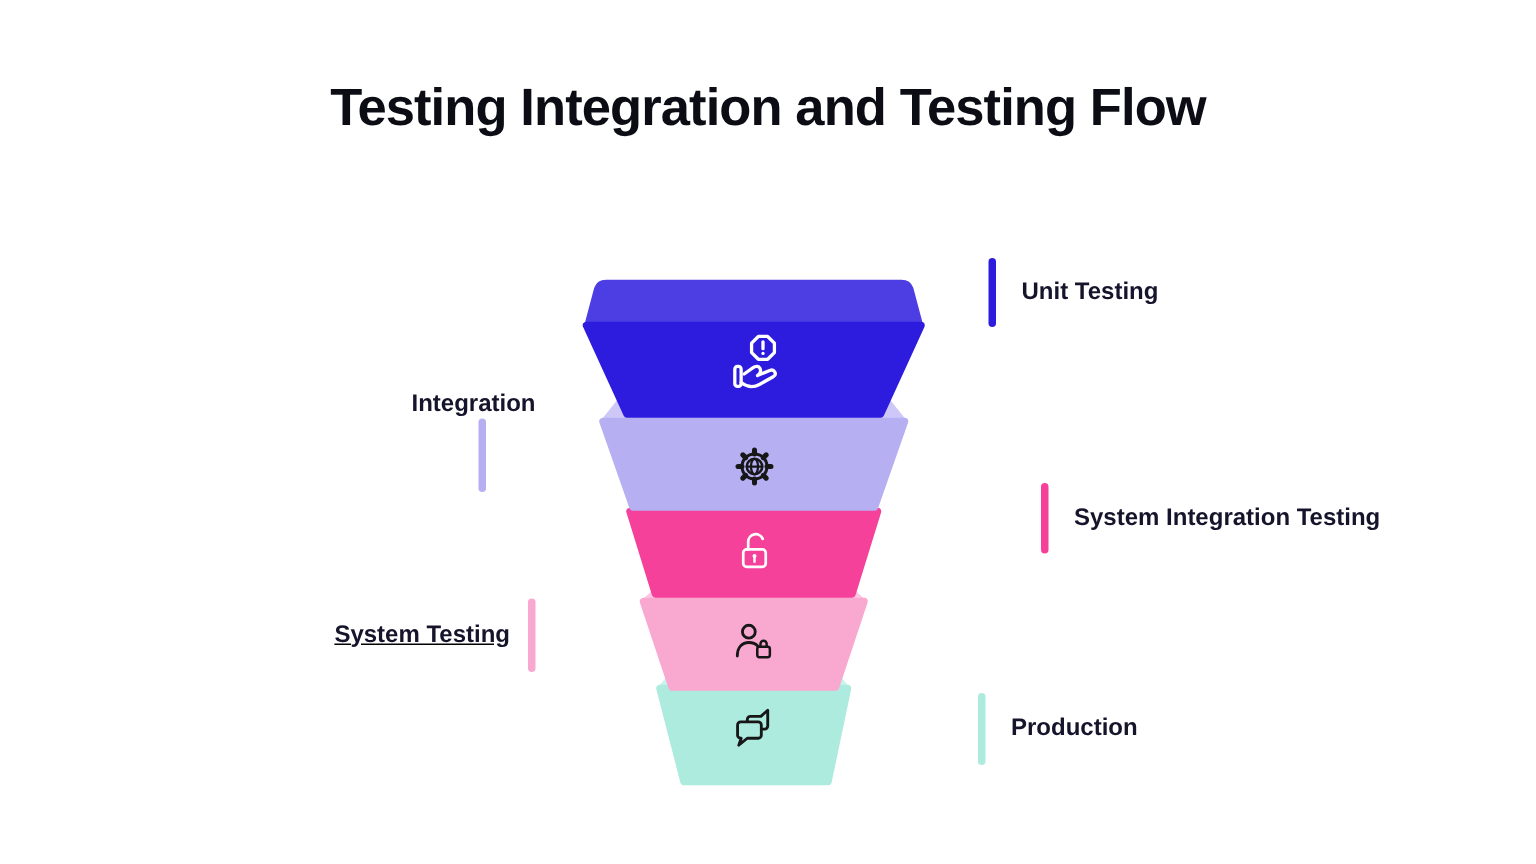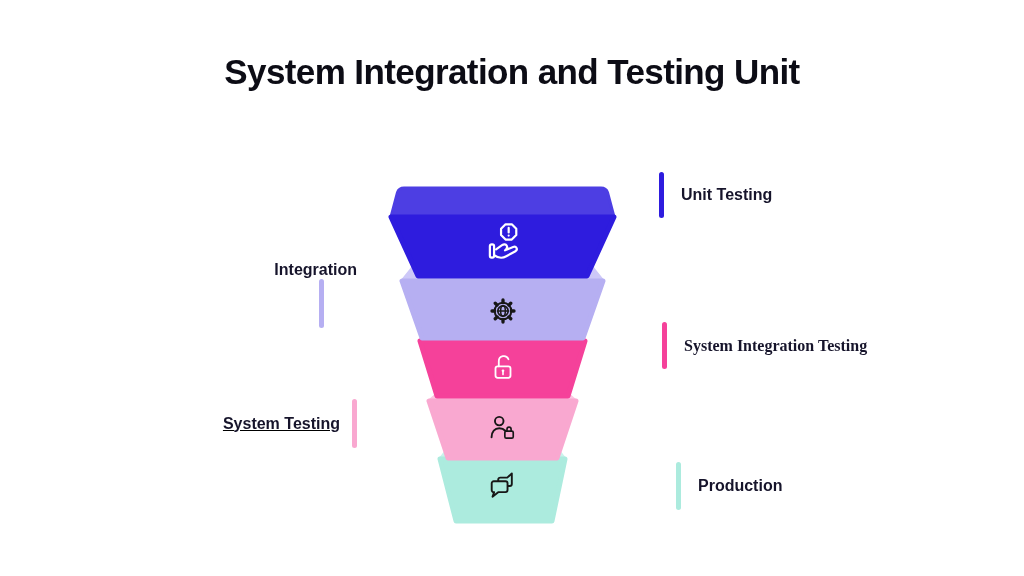--- a/index.html
+++ b/index.html
@@ -22,21 +22,21 @@
   .callout.left .callout-label { text-align:right; }
   .bar { width:5px; border-radius:3px; flex:none; }
   .callout.right .bar { margin-right:17px; }
   .callout.left .bar { margin-left:12px; }
 </style>
 </head>
 <body>
 
 <div class="canvas">
 
-  <h1 class="title">System Integration and Testing Unit</h1>
+  <h1 class="title">Testing Integration and Testing Flow</h1>
 
   <svg id="funnel-svg" width="1024" height="576" viewBox="0 0 1024 576">
       <polygon points="452,444 553,444 565,459 440,459" fill="#CAF3EC" stroke="#CAF3EC" stroke-width="3" stroke-linejoin="round"></polygon>
       <polygon points="440,459 565,459 552,521 456,521" fill="#ACEBDE" stroke="#ACEBDE" stroke-width="5" stroke-linejoin="round"></polygon>
       <polygon points="446,386 559,386 576,401 429,401" fill="#FBC7E2" stroke="#FBC7E2" stroke-width="3" stroke-linejoin="round"></polygon>
       <polygon points="429,401 576,401 557,458 448,458" fill="#F9A8D0" stroke="#F9A8D0" stroke-width="5" stroke-linejoin="round"></polygon>
       <polygon points="432,326 573,326 585,341 420,341" fill="#F87DB8" stroke="#F87DB8" stroke-width="3" stroke-linejoin="round"></polygon>
       <polygon points="420,341 585,341 568,396 437,396" fill="#F5419A" stroke="#F5419A" stroke-width="5" stroke-linejoin="round"></polygon>
       <polygon points="414,266 591,266 603,281 402,281" fill="#CDC8F8" stroke="#CDC8F8" stroke-width="3" stroke-linejoin="round"></polygon>
       <polygon points="402,281 603,281 583,338 422,338" fill="#B6AFF2" stroke="#B6AFF2" stroke-width="5" stroke-linejoin="round"></polygon>
@@ -92,28 +92,28 @@
   <div class="callout right" style="left:659px; top:172px;">
     <div class="bar" style="height: 46px; background: rgb(46, 28, 222);"></div>
     <div class="callout-label">Unit Testing</div>
   </div>
 
   <div class="callout left" style="right:667px; top:261px;flex-direction:column;">
     <div class="callout-label">Integration</div>
     <div class="bar" style="height: 49px; background: rgb(182, 175, 242);"></div>
   </div>
 
-  <div class="callout right" style="left:662px; top:322px;font-family:Liberation Serif, serif;">
+  <div class="callout right" style="left:694px; top:322px;">
     <div class="bar" style="height: 47px; background: rgb(245, 65, 154);"></div>
     <div class="callout-label">System Integration Testing</div>
   </div>
 
   <div class="callout left" style="right:667px; top:399px;text-decoration:underline;">
     <div class="callout-label">System Testing</div>
     <div class="bar" style="height: 49px; background: rgb(249, 168, 208);"></div>
   </div>
 
-  <div class="callout right" style="left:676px; top:462px;">
+  <div class="callout right" style="left:652px; top:462px;">
     <div class="bar" style="height: 48px; background: rgb(172, 235, 222);"></div>
     <div class="callout-label">Production</div>
   </div>
 
 </div>
 
 </body></html>

